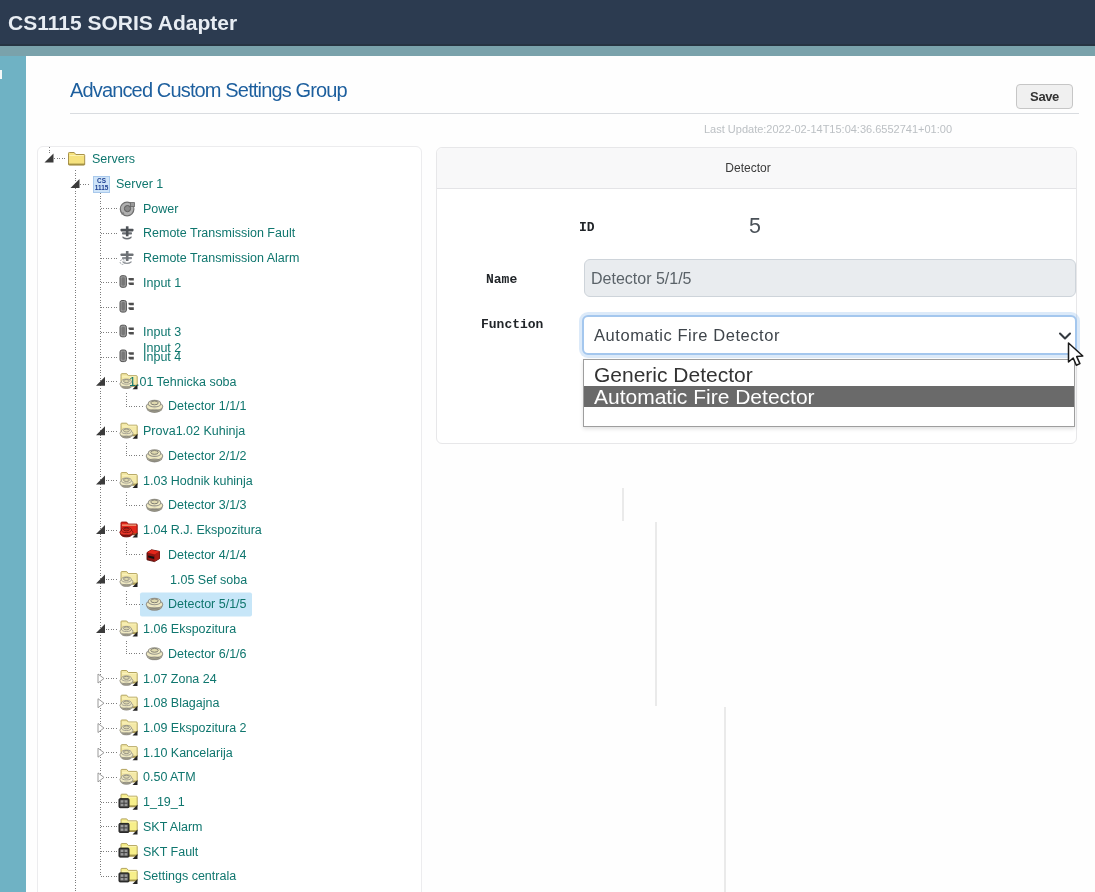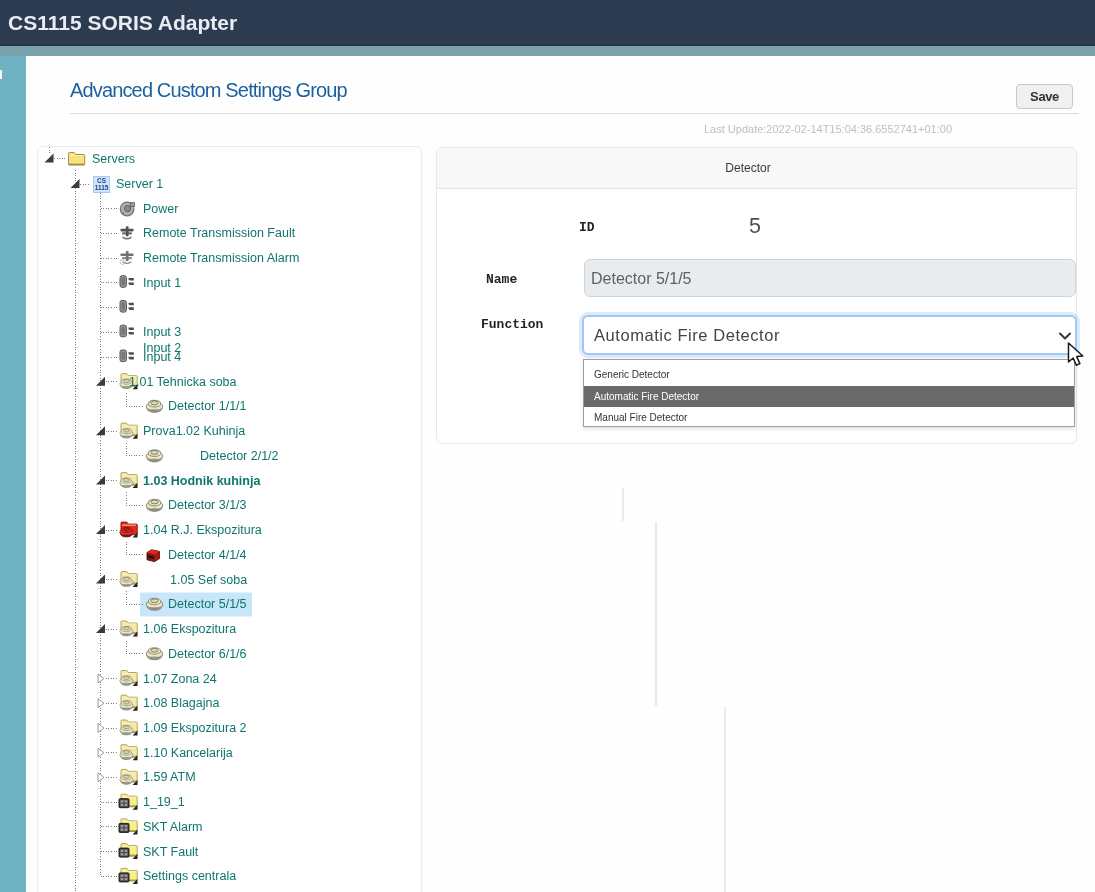--- a/index.html
+++ b/index.html
@@ -23,21 +23,21 @@
   .dethead{position:absolute;left:0;top:0;width:100%;height:41px;background:#f8f8f9;border-bottom:1px solid #e4e4e7;
            border-radius:6px 6px 0 0;text-align:center;line-height:41px;font-size:12px;color:#3a3a3a;box-sizing:border-box;text-indent:-17px;}
   .mlabel{position:absolute;font-family:"Liberation Mono",monospace;font-size:13px;font-weight:bold;color:#212529;white-space:nowrap;}
   .idval{left:749px;top:214px;font-size:21.5px;color:#495057;}
   .nameinput{left:584px;top:259px;width:492px;height:38px;background:#e9ecef;border:1px solid #ced4da;border-radius:6px;
              box-sizing:border-box;font-size:16px;color:#5a6268;line-height:38px;padding-left:6px;}
   .select{left:582px;top:315px;width:495px;height:40px;background:#fff;border:2px solid #a4c7ee;border-radius:6px;
           box-shadow:0 0 0 3px rgba(130,180,235,0.28);box-sizing:border-box;font-size:16.5px;letter-spacing:0.55px;color:#3f454b;line-height:37px;padding-left:10px;}
   .droplist{left:583px;top:359px;width:492px;height:68px;background:#fff;border:1px solid #9e9e9e;box-sizing:border-box;
             box-shadow:0 2px 4px rgba(0,0,0,0.12);}
-  .dopt{height:21.2px;line-height:21.2px;font-size:10px;color:#333;padding-left:10px;}
+  .dopt{height:21.2px;line-height:21.2px;font-size:21px;color:#333;padding-left:10px;}
   .dopt.first{height:26.2px;line-height:30px;}
   .dopt.hl{background:#6a6a6a;color:#fff;}
   .vline{background:#eaeaea;}
 </style>
 </head>
 <body>
   <div class="abs teal"></div>
   <div class="abs tealband"></div>
   <div class="abs card"></div>
   <div class="abs header">CS1115 SORIS Adapter</div>
@@ -394,21 +394,20 @@
   <div class="abs mlabel" style="left:486px;top:272px;">Name</div>
   <div class="abs nameinput">Detector 5/1/5</div>
   <div class="abs mlabel" style="left:474px;top:317px;margin-left:7px;">Function</div>
   <div class="abs select">Automatic Fire Detector</div>
   <svg class="abs" style="left:1058px;top:331px;" width="14" height="11" viewBox="0 0 14 11">
     <path d="M2 2.5 L7 7.5 L12 2.5" fill="none" stroke="#343a40" stroke-width="2.1" stroke-linecap="round" stroke-linejoin="round"></path>
   </svg>
   <div class="abs droplist">
     <div class="dopt first">Generic Detector</div>
     <div class="dopt hl">Automatic Fire Detector</div>
-    <div class="dopt">Manual Fire Detector</div>
   </div>
 
   <div class="abs vline" style="left:622px;top:488px;width:2px;height:33px;"></div>
   <div class="abs vline" style="left:655px;top:522px;width:2px;height:184px;"></div>
   <div class="abs vline" style="left:724px;top:707px;width:2px;height:185px;"></div>
 
   <svg class="abs" style="left:1067px;top:342px;" width="22" height="26" viewBox="0 0 22 26">
     <path d="M1.5 1 L1.5 20 L6.2 16 L9.3 23.2 L12.9 21.6 L9.7 14.6 L15.8 14 Z" fill="#fff" stroke="#1a1a1a" stroke-width="1.5" stroke-linejoin="round"></path>
   </svg>
   <div class="trow" style="left:92px;top:151.5px;">Servers</div>
@@ -416,30 +415,30 @@
   <div class="trow" style="left:143px;top:201.6px;">Power</div>
   <div class="trow" style="left:143px;top:226.3px;">Remote Transmission Fault</div>
   <div class="trow" style="left:143px;top:251.0px;">Remote Transmission Alarm</div>
   <div class="trow" style="left:143px;top:275.7px;">Input 1</div>
   <div class="trow" style="left:143px;top:300.5px;margin-top:40px;">Input 2</div>
   <div class="trow" style="left:143px;top:325.2px;">Input 3</div>
   <div class="trow" style="left:143px;top:350.0px;">Input 4</div>
   <div class="trow" style="left:129px;top:374.7px;">1.01 Tehnicka soba</div>
   <div class="trow" style="left:168px;top:399.4px;">Detector 1/1/1</div>
   <div class="trow" style="left:143px;top:424.2px;">Prova1.02 Kuhinja</div>
-  <div class="trow" style="left:168px;top:448.9px;margin-left:32px;">Detector 2/1/2</div>
-  <div class="trow" style="left:143px;top:473.6px;font-weight:bold;">1.03 Hodnik kuhinja</div>
+  <div class="trow" style="left:168px;top:448.9px;">Detector 2/1/2</div>
+  <div class="trow" style="left:143px;top:473.6px;">1.03 Hodnik kuhinja</div>
   <div class="trow" style="left:168px;top:498.4px;">Detector 3/1/3</div>
   <div class="trow" style="left:143px;top:523.1px;">1.04 R.J. Ekspozitura</div>
   <div class="trow" style="left:168px;top:547.8px;">Detector 4/1/4</div>
   <div class="trow" style="left:143px;top:572.6px;margin-left:27px;">1.05 Sef soba</div>
   <div class="trow" style="left:168px;top:597.3px;">Detector 5/1/5</div>
   <div class="trow" style="left:143px;top:622.0px;">1.06 Ekspozitura</div>
   <div class="trow" style="left:168px;top:646.8px;">Detector 6/1/6</div>
   <div class="trow" style="left:143px;top:671.5px;">1.07 Zona 24</div>
   <div class="trow" style="left:143px;top:696.2px;">1.08 Blagajna</div>
   <div class="trow" style="left:143px;top:721.0px;">1.09 Ekspozitura 2</div>
   <div class="trow" style="left:143px;top:745.7px;">1.10 Kancelarija</div>
-  <div class="trow" style="left:143px;top:770.4px;">1.59 ATM</div>
+  <div class="trow" style="left:143px;top:770.4px;">0.50 ATM</div>
   <div class="trow" style="left:143px;top:795.2px;">1_19_1</div>
   <div class="trow" style="left:143px;top:819.9px;">SKT Alarm</div>
   <div class="trow" style="left:143px;top:844.6px;">SKT Fault</div>
   <div class="trow" style="left:143px;top:869.4px;">Settings centrala</div>
 
 </body></html>

